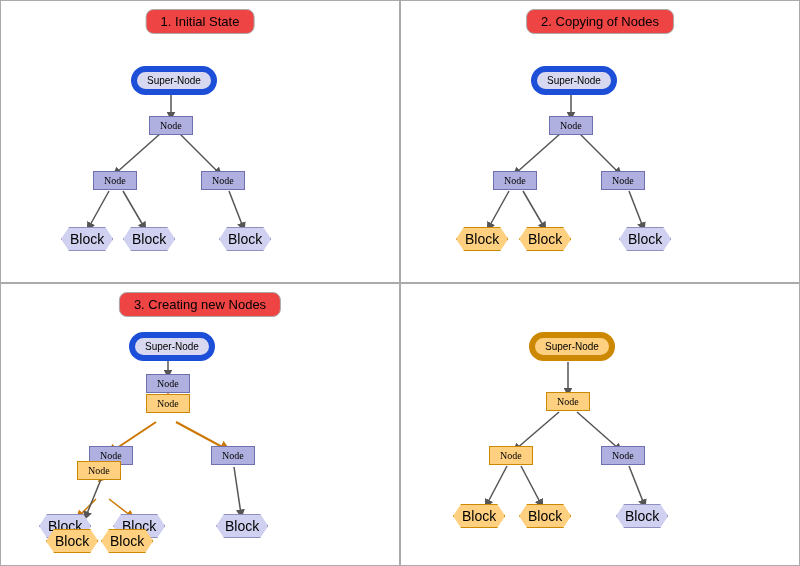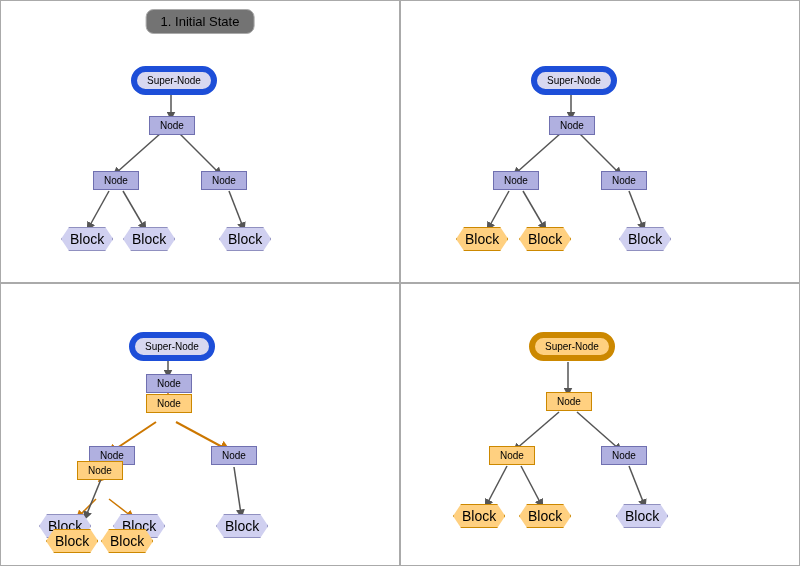--- a/index.html
+++ b/index.html
@@ -21,21 +21,21 @@
     .quadrant {
       border: 1px solid #aaa;
       position: relative;
       overflow: hidden;
     }
     .title-badge {
       position: absolute;
       top: 8px;
       left: 50%;
       transform: translateX(-50%);
-      background: #737373;
+      background: #ef4444;
       border: 1px solid #aaa;
       border-radius: 8px;
       padding: 4px 14px;
       font-size: 13px;
       white-space: nowrap;
       z-index: 10;
     }
 
     
     .supernode {
@@ -47,20 +47,21 @@
       font-size: 10px;
       display: inline-block;
     }
     .node-box {
       background: #b0b0e0;
       border: 1px solid #7070b0;
       padding: 3px 10px;
       text-align: center;
       font-size: 10px;
       display: inline-block;
+      font-family: Liberation Serif, serif;
     }
     .node-box.orange {
       background: #ffd080;
       border: 1px solid #cc8800;
     }
     .block-shape {
       background: #d0d0f0;
       border: 1px solid #9090c0;
       border-radius: 4px;
       padding: 3px 8px;
@@ -121,20 +122,21 @@
     <div class="abs node-box" style="left:200px;top:170px;">Node</div>
 
     <div class="abs block-shape" style="left:60px;top:226px;">Block</div>
 
     <div class="abs block-shape" style="left:122px;top:226px;">Block</div>
 
     <div class="abs block-shape" style="left:218px;top:226px;">Block</div>
   </div>
 
   <div class="quadrant">
+    <div class="title-badge">2. Copying of Nodes</div>
     <svg class="arrows">
       <defs>
         <marker id="arr2" markerWidth="6" markerHeight="6" refX="3" refY="3" orient="auto">
           <path d="M0,0 L6,3 L0,6 Z" fill="#555"></path>
         </marker>
       </defs>
       <line x1="170" y1="90" x2="170" y2="115" stroke="#555" stroke-width="1.5" marker-end="url(#arr2)"></line>
       <line x1="160" y1="132" x2="115" y2="172" stroke="#555" stroke-width="1.5" marker-end="url(#arr2)"></line>
       <line x1="178" y1="132" x2="218" y2="172" stroke="#555" stroke-width="1.5" marker-end="url(#arr2)"></line>
       <line x1="108" y1="190" x2="88" y2="226" stroke="#555" stroke-width="1.5" marker-end="url(#arr2)"></line>
@@ -145,20 +147,21 @@
     <div class="abs node-box" style="left:148px;top:115px;">Node</div>
     <div class="abs node-box" style="left:92px;top:170px;">Node</div>
     <div class="abs node-box" style="left:200px;top:170px;">Node</div>
 
     <div class="abs block-shape orange" style="left:55px;top:226px;">Block</div>
     <div class="abs block-shape orange" style="left:118px;top:226px;">Block</div>
     <div class="abs block-shape" style="left:218px;top:226px;">Block</div>
   </div>
 
   <div class="quadrant">
+    <div class="title-badge">3. Creating new Nodes</div>
     <svg class="arrows">
       <defs>
         <marker id="arr3" markerWidth="6" markerHeight="6" refX="3" refY="3" orient="auto">
           <path d="M0,0 L6,3 L0,6 Z" fill="#555"></path>
         </marker>
         <marker id="arr3o" markerWidth="6" markerHeight="6" refX="3" refY="3" orient="auto">
           <path d="M0,0 L6,3 L0,6 Z" fill="#cc7700"></path>
         </marker>
       </defs>
 

